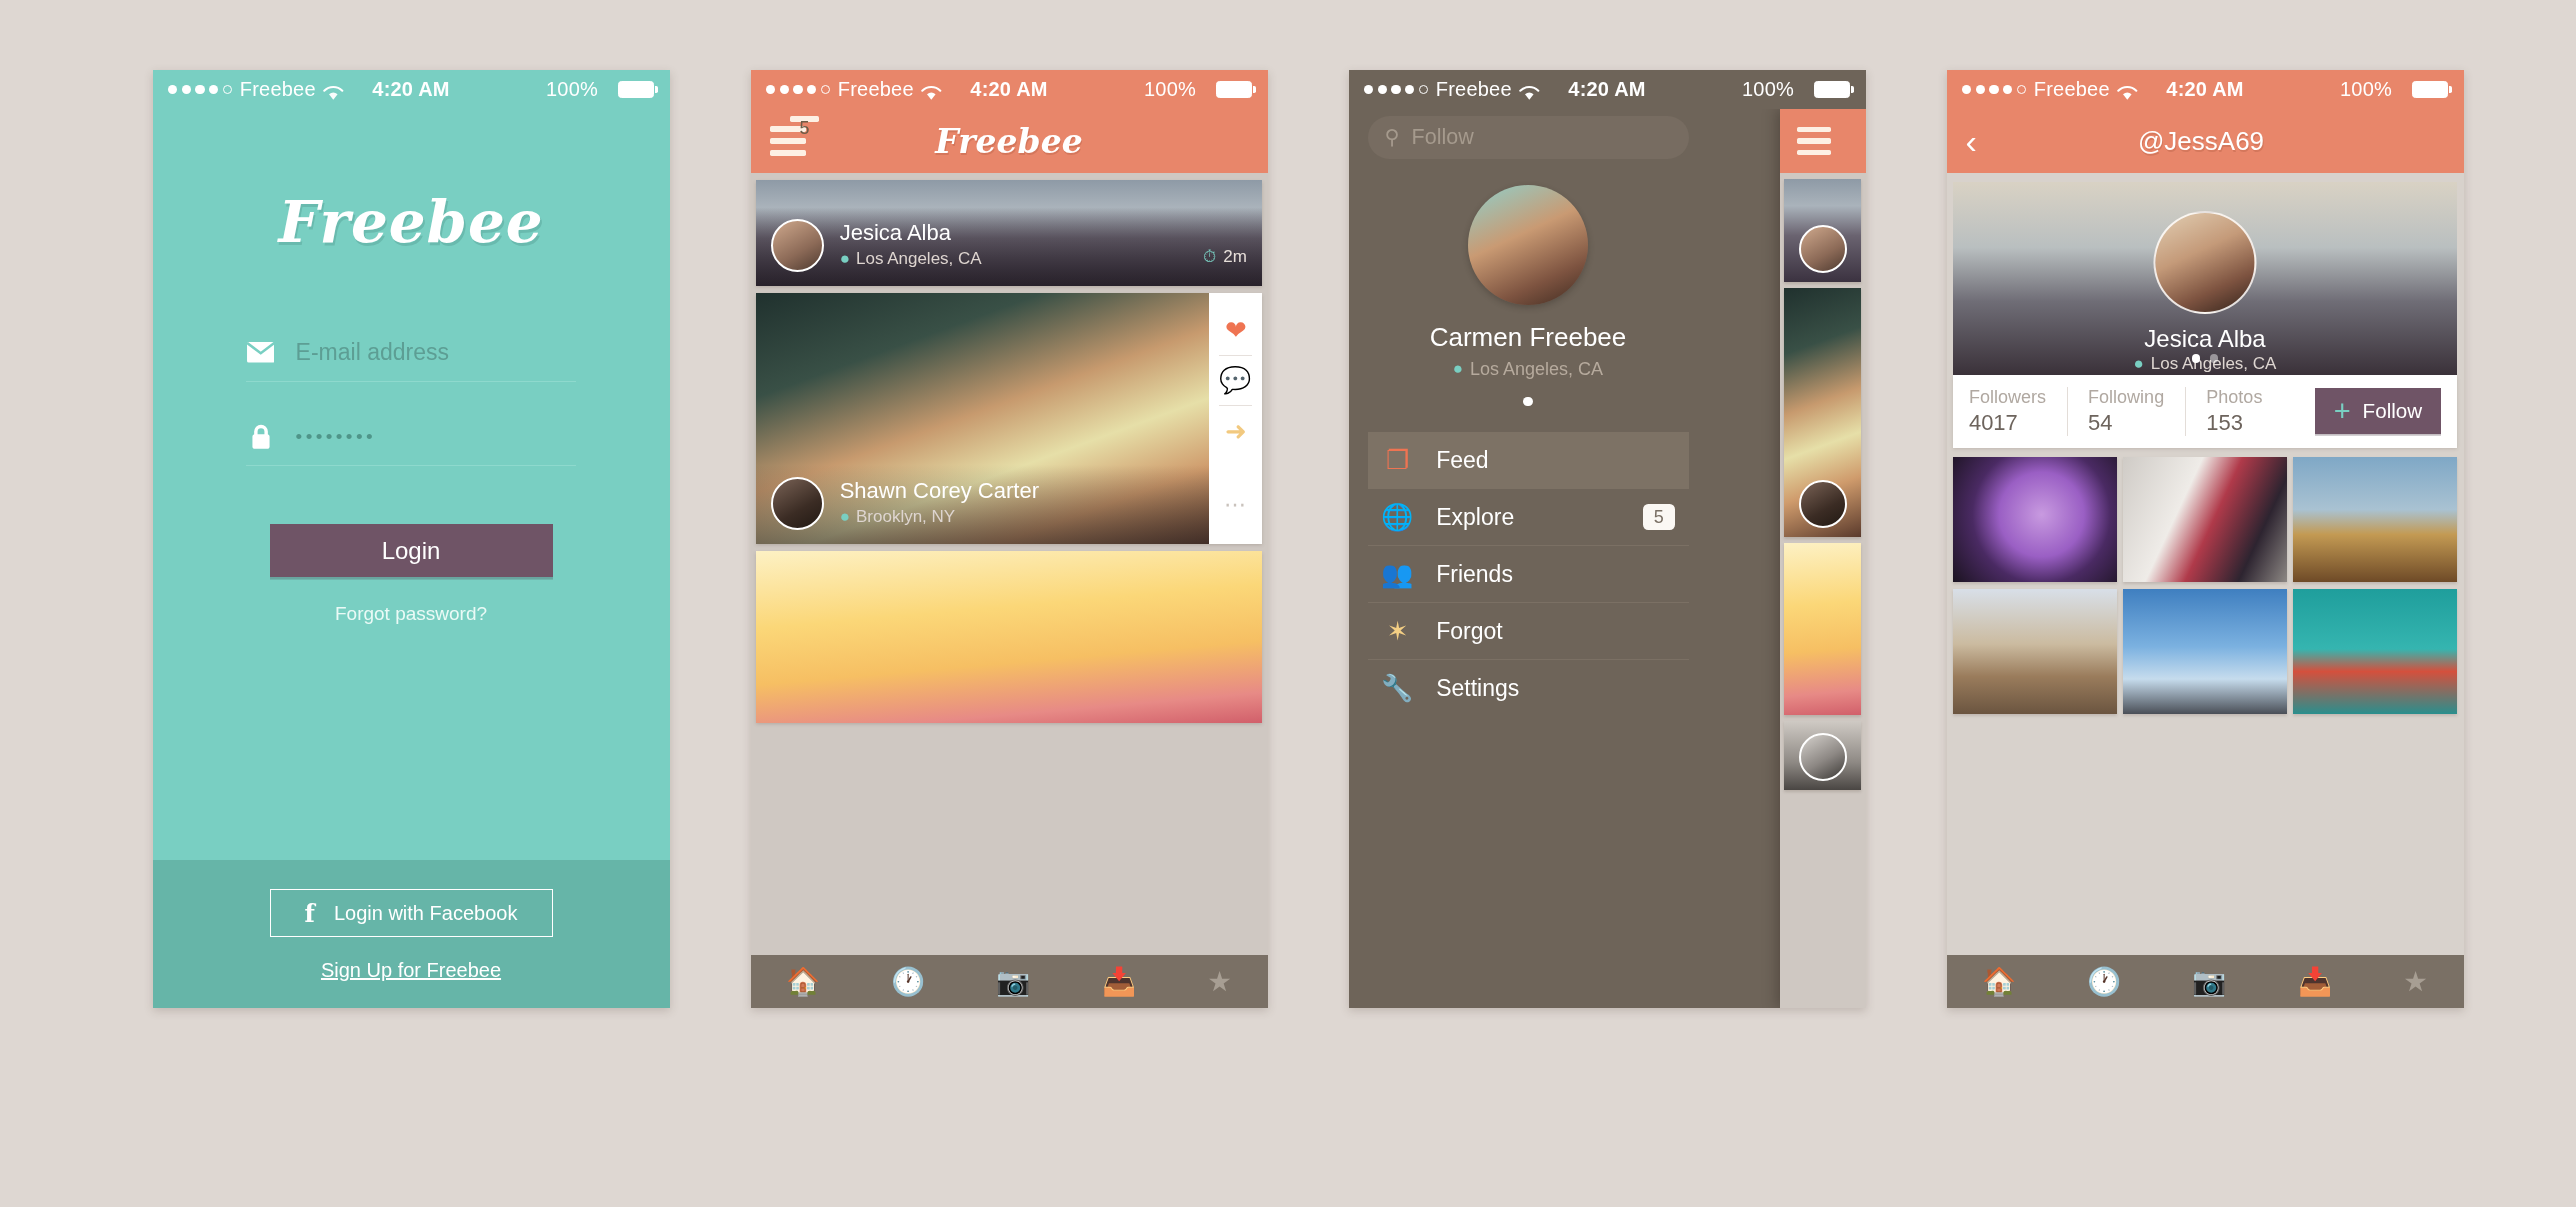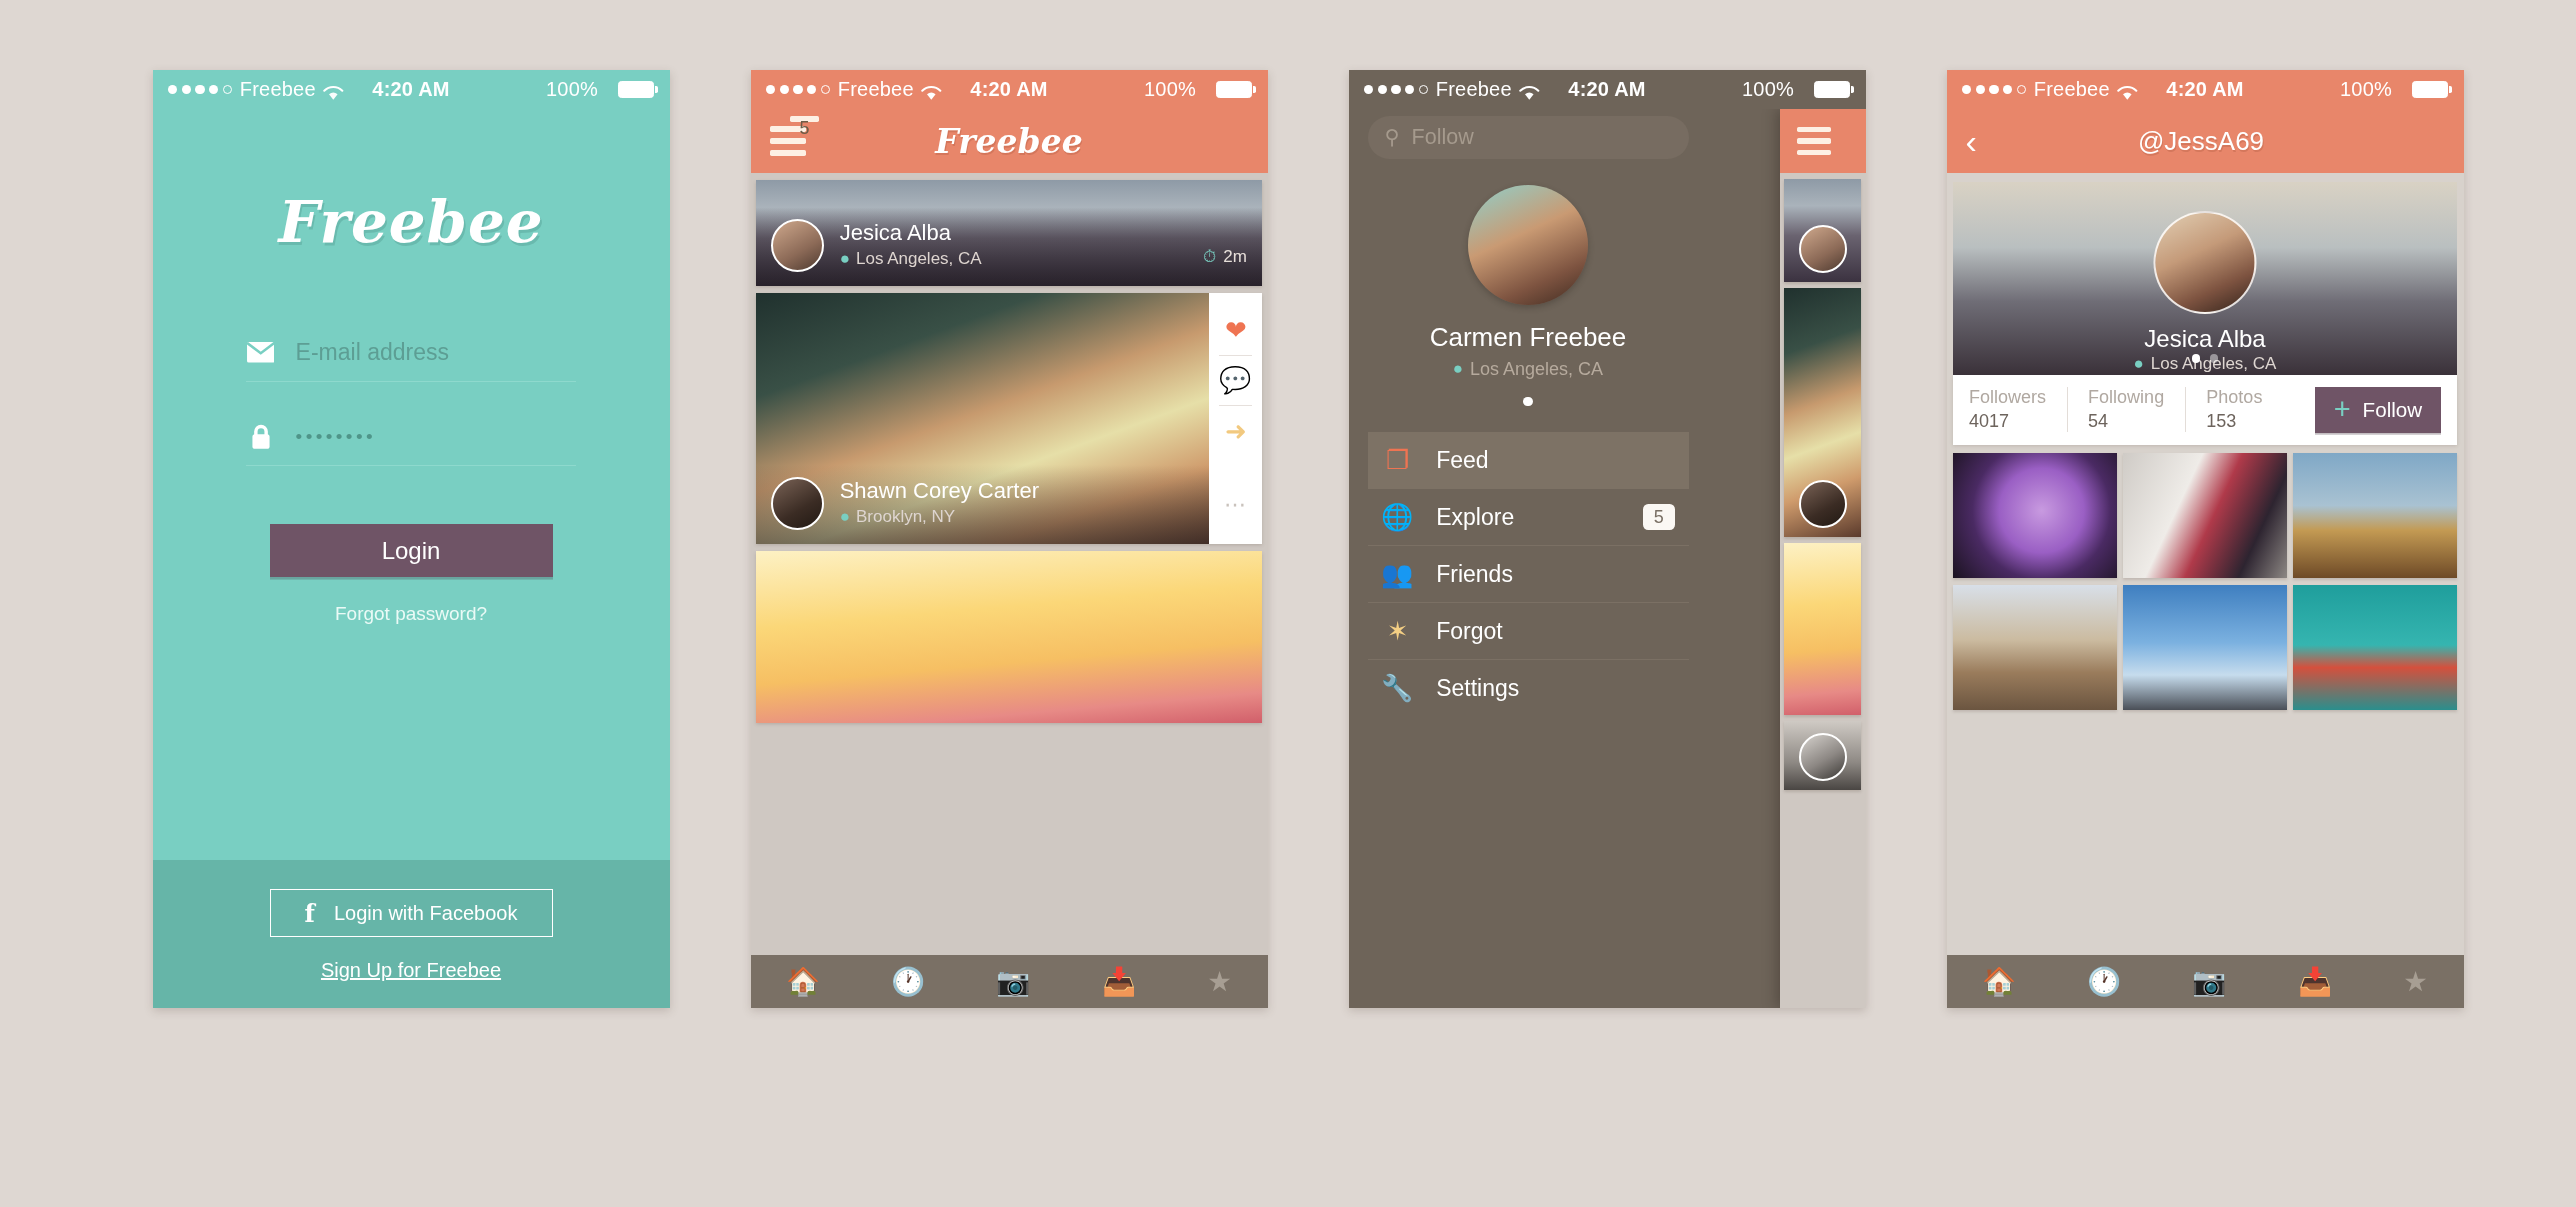--- a/index.html
+++ b/index.html
@@ -266,21 +266,21 @@
   .hero-pager i { width: 8.6px; height: 8.6px; border-radius: 50%; background: rgba(255,255,255,.45); display: block;}
   .hero-pager i.on { background: #fff; }
   .stats {
     margin: 0 6.9px; background: #fff; display: flex; align-items: center;
     padding: 12px 15.5px; gap: 0;
     box-shadow: 0 1.7px 3.4px rgba(100,85,75,.2);
   }
   .stat { padding-right: 20.6px; margin-right: 20.6px; border-right: 0.9px solid #e3ddd8; }
   .stat:nth-child(3) { border-right: none; }
   .stat-label { color: #b0a8a1; font-size: 18px; }
-  .stat-value { color: #6d645d; font-size: 18px; margin-top: 2.6px; }
+  .stat-value { color: #6d645d; font-size: 22px; margin-top: 2.6px; }
   .btn-follow {
     margin-left: auto; background: #6f5466; color: #fff; border: none;
     height: 46px; padding: 0 19px; font-size: 20.6px; font-family: inherit;
     display: flex; align-items: center; gap: 12px; cursor: pointer;
     box-shadow: 0 1.7px 0 rgba(55,38,50,.3);
   }
   .plus { color: #79cfc2; font-size: 29px; line-height: 1; }
   .grid { margin: 8.6px 6.9px 0; display: grid; grid-template-columns: repeat(3,1fr); gap: 6.9px; }
   .cell { height: 125px; background: #bbb; box-shadow: 0 1.7px 2.6px rgba(100,85,75,.2); }
   .c-flower { background: radial-gradient(circle at 54% 46%, #c89ae0 0%, #9a5fc4 38%, #4a2a63 62%, #1b1320 100%); }

